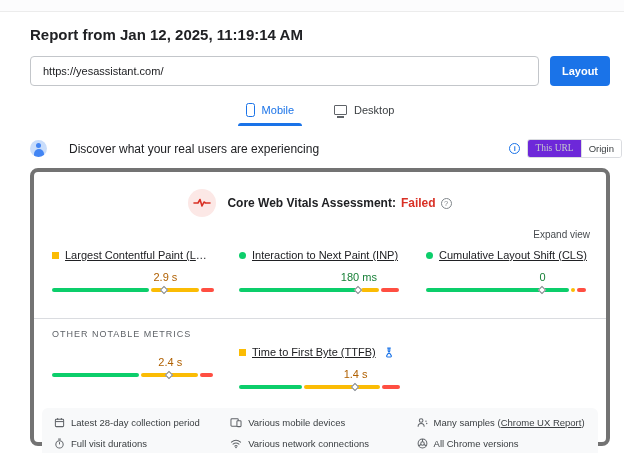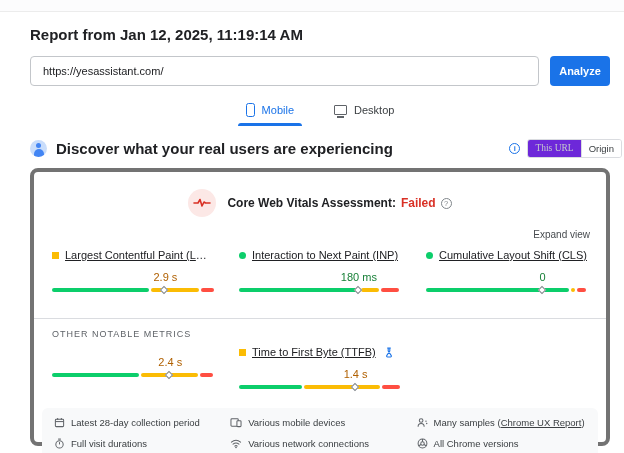--- a/index.html
+++ b/index.html
@@ -31,21 +31,21 @@
   .tab.inactive { color: #3c4043; }
   .tab.active::after { content:""; position: absolute; left: -6px; right: -6px; bottom: 0; height: 3px; background: #1a73e8; border-radius: 3px 3px 0 0; }
   .phone-ic { width: 9px; height: 14px; border: 1.6px solid #1a73e8; border-radius: 2.5px; }
   .monitor-ic { width: 13px; height: 10px; border: 1.6px solid #5f6368; border-radius: 1px; position: relative; }
   .monitor-ic::after { content:""; position: absolute; left: 2px; right: 2px; bottom: -4px; height: 1.6px; background:#5f6368; }
 
   .discover-row { display: flex; align-items: center; width: 592px; margin-top: 13px; }
   .user-circle { width: 17px; height: 17px; border-radius: 50%; background: #c9ddfb; position: relative; overflow: hidden; flex: none; }
   .user-circle::before { content:""; position:absolute; top:3px; left:6px; width:5px; height:5px; border-radius:50%; background:#4285f4; }
   .user-circle::after { content:""; position:absolute; top:9px; left:3.5px; width:10px; height:8px; border-radius:5px 5px 0 0; background:#4285f4; }
-  .discover-title { font-size: 15px; font-weight: 700; margin-left: 9px; color: #202124; }
+  .discover-title { font-size: 12px; font-weight: 400; margin-left: 22px; color: #202124; }
   .discover-right { margin-left: auto; display: flex; align-items: center; gap: 7px; }
   .info-dot { width: 11px; height: 11px; border-radius: 50%; border: 1px solid currentColor; font-size: 7.5px; display: inline-flex; align-items: center; justify-content: center; font-weight: 700; flex: none; }
   .info-blue { color: #1a73e8; }
   .info-gray { color: #80868b; font-weight: 400; }
   .seg-ctrl { display: flex; border: 1px solid #dadce0; border-radius: 3px; overflow: hidden; font-size: 9.5px; }
   .seg-btn { padding: 3px 7px; cursor: pointer; white-space: nowrap; }
   .seg-this-url { background: #6d28d9; color: #c5c9cc; font-family: Liberation Serif, serif; }
   .seg-origin { background: #fff; color: #3c4043; border-left: 1px solid #dadce0; }
 
   .card { width: 580px; margin-top: 10px; border: 4px solid #737373; border-radius: 8px; padding-top: 17px; height: 278px; background: #fff; }
@@ -82,21 +82,21 @@
 </style>
 </head>
 <body>
 
 <div class="topbar"></div>
 <div class="content">
   <div class="report-title">Report from Jan 12, 2025, 11:19:14 AM</div>
 
   <div class="url-row">
     <input class="url-input" type="text" value="https://yesassistant.com/" style="">
-    <button class="analyze-btn" style="background: rgb(26, 115, 232);">Analyze</button>
+    <button class="analyze-btn" style="background: rgb(26, 115, 232);">Layout</button>
   </div>
 
   <div class="tabs">
     <div class="tab active">
       <span class="phone-ic"></span>
       <span>Mobile</span>
     </div>
     <div class="tab inactive">
       <span class="monitor-ic"></span>
       <span>Desktop</span>

